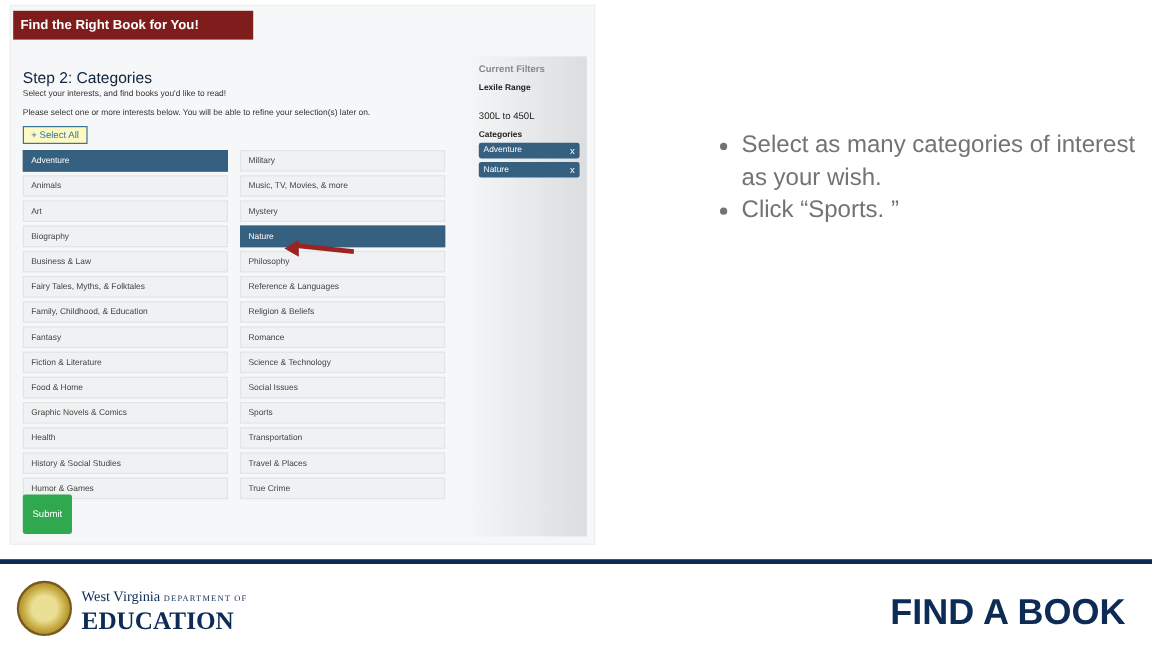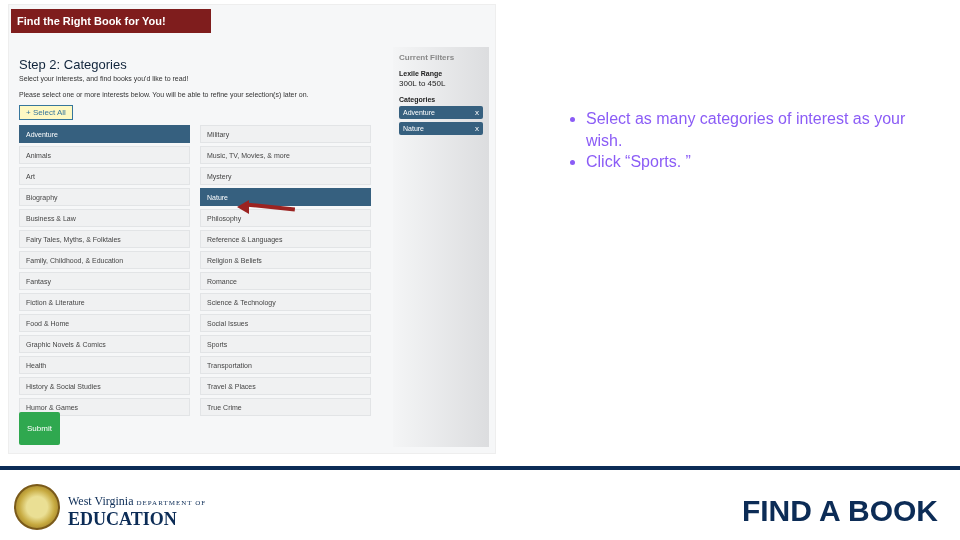--- a/index.html
+++ b/index.html
@@ -12,35 +12,35 @@
   .step-sub2{position:absolute;left:10px;top:86px;font-size:7px;color:#333}
   .selectall{position:absolute;left:10px;top:100px;padding:2px 6px;border:1px solid #36769c;color:#36769c;font-size:8px;background:#fef9c3}
   .cols{position:absolute;left:10px;top:120px;width:352px;display:flex;gap:10px}
   .col{flex:1;display:flex;flex-direction:column;gap:3px}
   .cat{height:18px;background:#f0f1f2;color:#444;font-size:7px;padding:0 6px;display:flex;align-items:center;border:1px solid #e2e4e6}
   .cat.sel{background:#36607f;color:#fff;border-color:#36607f}
   .submit{position:absolute;left:10px;bottom:8px;background:#2fa84f;color:#fff;font-size:8px;padding:12px 8px;border-radius:2px}
   .filters{position:absolute;right:6px;top:42px;width:96px;background:linear-gradient(90deg,#f4f5f6,#dcdddf);height:400px;padding:6px 6px}
   .ft{font-size:8px;color:#888;font-weight:bold;margin-bottom:6px}
   .flabel{font-size:7px;color:#222;font-weight:bold;margin-top:8px}
-  .fval{font-size:8px;color:#222;margin-top:2px}
+  .fval{font-size:8px;color:#222;margin-top:15px}
   .tag{display:flex;align-items:center;justify-content:space-between;background:#36607f;color:#fff;font-size:7px;padding:2px 4px;margin-top:3px;border-radius:2px}
   .tag span.x{font-size:8px}
   .arrow{position:absolute;left:228px;top:192px;width:58px;height:20px;pointer-events:none}
   .arrow .shaft{position:absolute;left:8px;top:8px;width:50px;height:4px;background:#9b2321;transform:rotate(6deg)}
   .arrow .head{position:absolute;left:0;top:3px;width:0;height:0;border-top:7px solid transparent;border-bottom:7px solid transparent;border-right:12px solid #9b2321}
-  .bullets{position:absolute;left:564px;top:108px;width:360px;font-size:16px;color:#8b5cf6}
+  .bullets{position:absolute;left:596px;top:108px;width:360px;font-size:20px;color:#737373}
   .bullets li{list-style:disc;margin-left:22px;line-height:1.35}
   .footer-line{position:absolute;left:0;bottom:70px;width:960px;height:4px;background:#0c2c56}
   .logo{position:absolute;left:14px;bottom:10px;display:flex;align-items:flex-end;gap:8px}
   .seal{width:46px;height:46px;border-radius:50%;background:radial-gradient(circle,#eadf94 35%,#c6a93f 60%,#7a5a1a 100%);border:2px solid #7a5a1a}
   .logo-text .l1{font-family:Georgia,serif;color:#0c2c56;font-size:12px}
   .logo-text .l1 .thin{font-weight:normal}
   .logo-text .l1 .dept{font-size:7px;letter-spacing:1px}
-  .logo-text .l2{font-family:Georgia,serif;color:#0c2c56;font-size:18px;font-weight:bold;letter-spacing:0}
+  .logo-text .l2{font-family:Georgia,serif;color:#0c2c56;font-size:21px;font-weight:bold;letter-spacing:0}
   .title{position:absolute;right:22px;bottom:12px;font-family:Arial,sans-serif;font-size:30px;font-weight:bold;color:#0c2c56}
 </style>
 </head>
 <body>
 
 <div class="slide">
 
   <div class="shot">
     <div class="banner">Find the Right Book for You!</div>
     <div class="step">Step 2: Categories</div>

